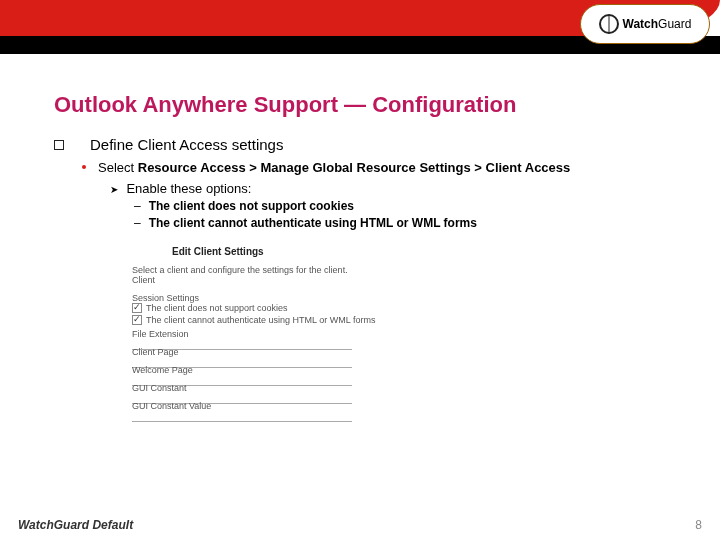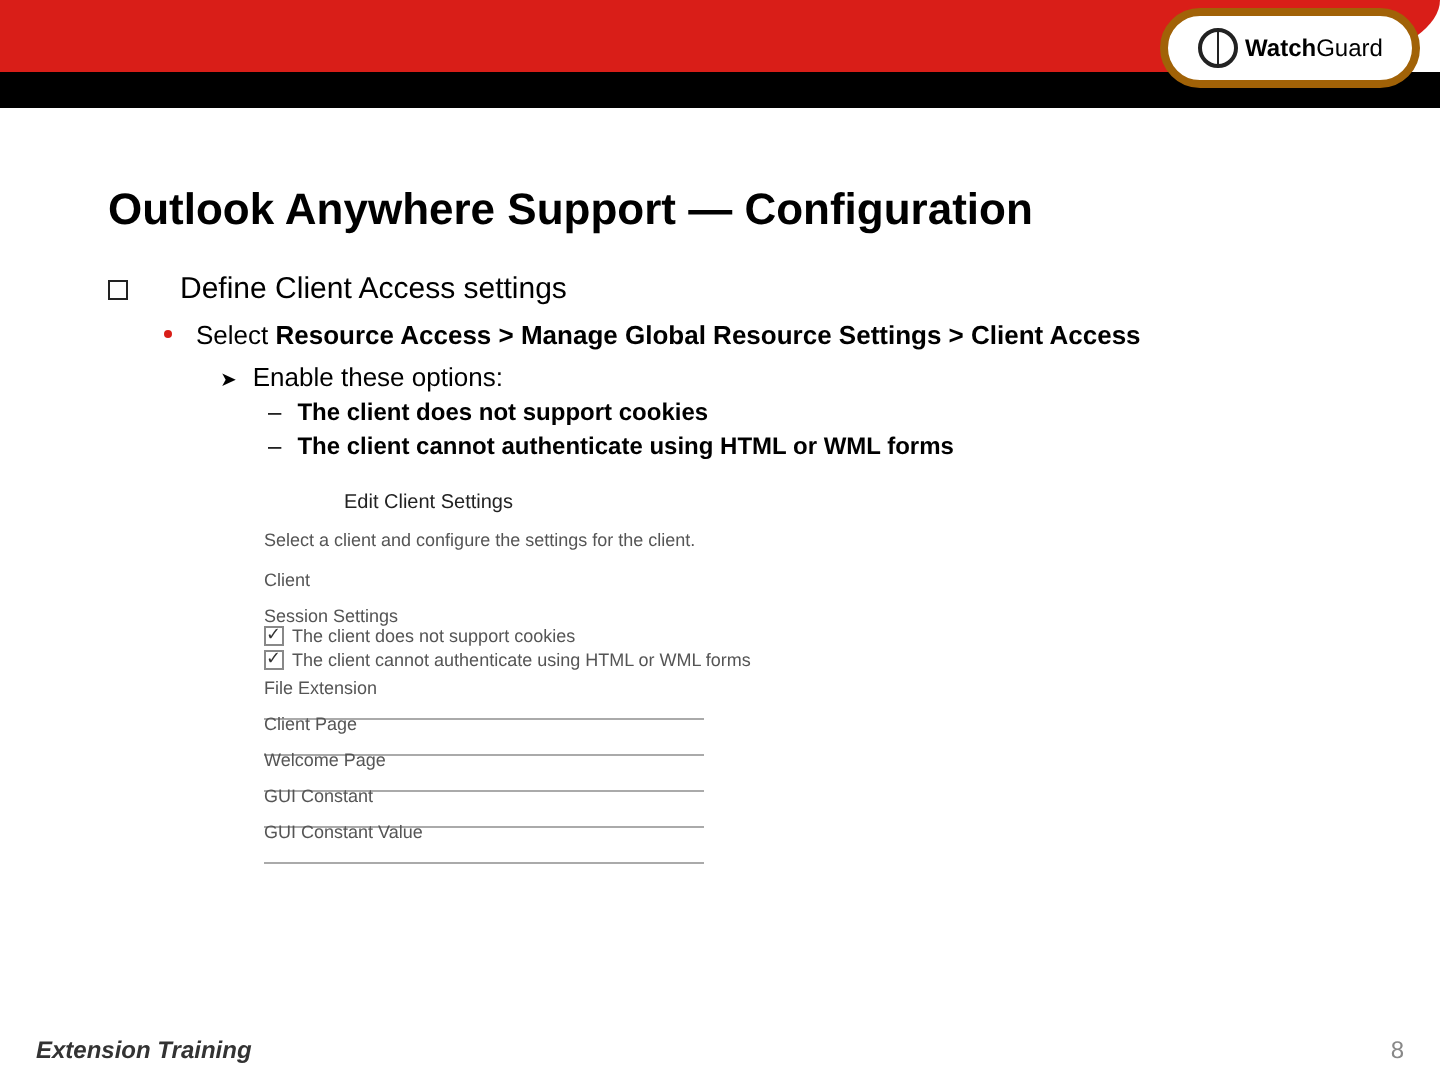--- a/index.html
+++ b/index.html
@@ -30,21 +30,21 @@
     height: 18px;
     background: #000;
   }
   .logo-wrap {
     position: absolute;
     right: 10px;
     top: 4px;
     width: 130px;
     height: 40px;
     background: #fff;
-    border: 4px solid #a16207;
+    border: 1px solid #a16207;
     border-radius: 20px;
     display: flex;
     align-items: center;
     justify-content: center;
     z-index: 2;
   }
   .logo-globe {
     width: 20px; height: 20px;
     border: 2px solid #222;
     border-radius: 50%;
@@ -60,21 +60,21 @@
   }
   .logo-text { font-size: 12px; font-weight: 500; }
   .logo-text .b { font-weight: 700; }
 
   .content {
     padding: 20px 54px 0 54px;
   }
   .title {
     font-size: 22px;
     font-weight: bold;
-    color: #000000;
+    color: #be185d;
     margin-bottom: 18px;
   }
   .lvl1 {
     display: flex;
     gap: 26px;
     font-size: 15px;
     margin-bottom: 6px;
   }
   .sq-bullet {
     width: 10px; height: 10px;
@@ -120,27 +120,27 @@
     font-weight: normal;
   }
 
   .panel {
     margin: 16px 0 0 78px;
     width: 430px;
     font-size: 9px;
     color: #555;
   }
   .panel-title {
-    font-weight: normal;
+    font-weight: bold;
     font-size: 10px;
     color: #222;
     margin-bottom: 8px;
     padding-left: 40px;
   }
-  .panel-desc { margin-bottom: 10px; }
+  .panel-desc { margin-bottom: 0; }
   .panel-row {
     display: flex;
     align-items: flex-start;
     height: 18px;
     flex-direction: column;
   }
   .panel-label {
     width: 120px;
     flex-shrink: 0;
   }
@@ -296,15 +296,15 @@
     <div class="panel-row">
       <div class="panel-label">GUI Constant Value</div>
       <div class="panel-field">
           <div class="text-field"></div>
         </div>
     </div>
   </div>
 </div>
 
 <div class="footer">
-  <span>Extension Training</span>
+  <span>WatchGuard Default</span>
   <span class="pg">8</span>
 </div>
 
 </body></html>

